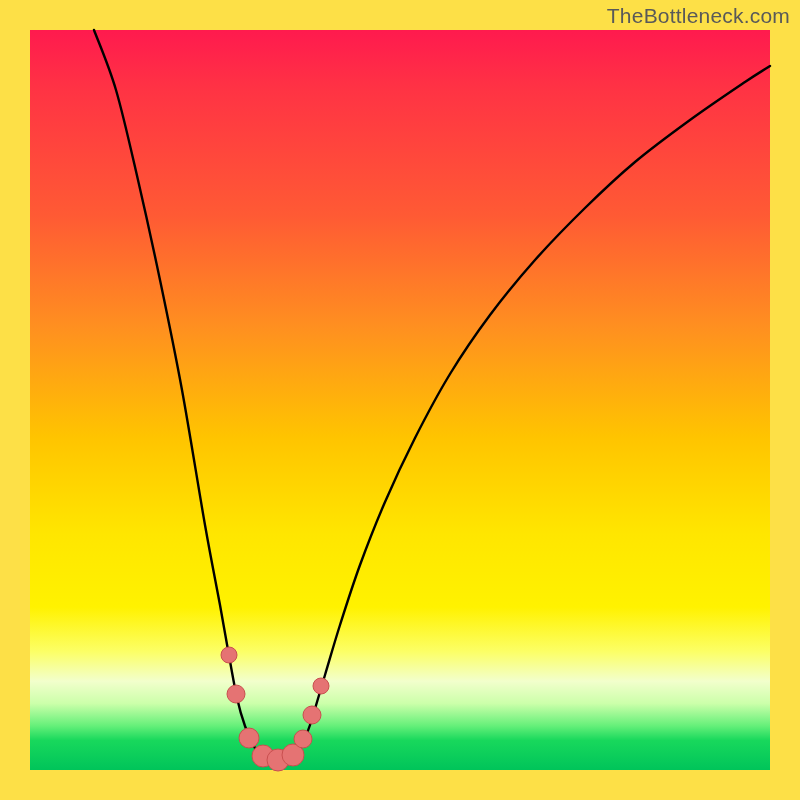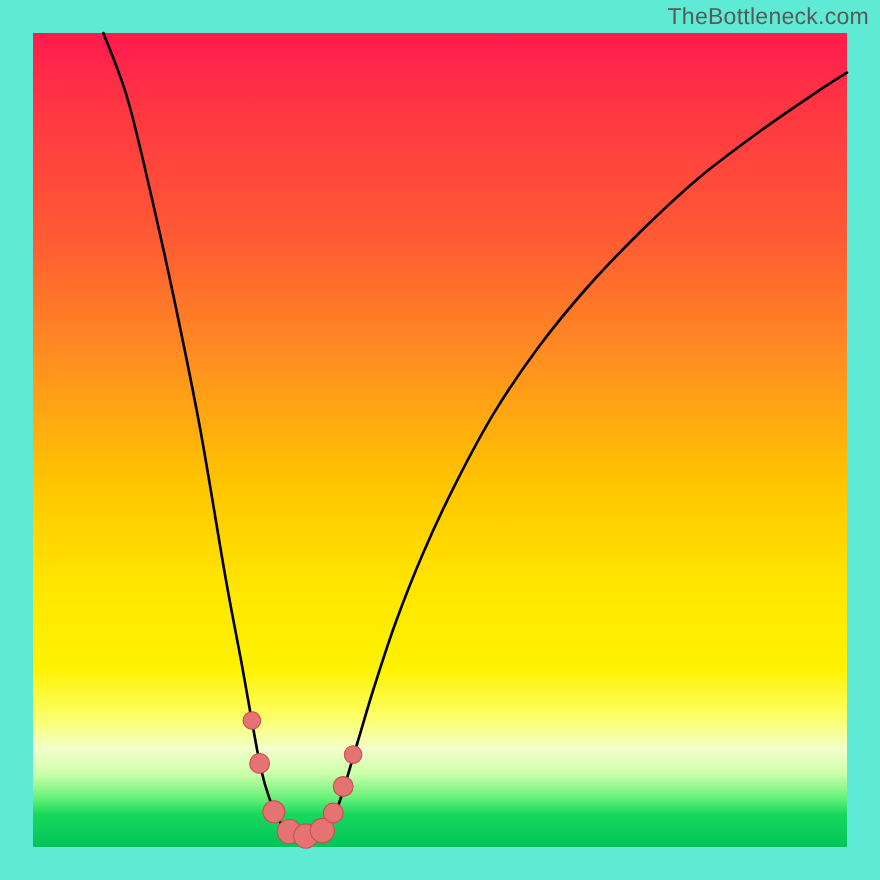--- a/index.html
+++ b/index.html
@@ -10,21 +10,21 @@
     background: #000000;
     overflow: hidden;
     font-family: Arial, Helvetica, sans-serif;
   }
   .frame {
     position: absolute;
     left: 0;
     top: 0;
     width: 800px;
     height: 800px;
-    background: #5eead4;
+    background: #fde047;
   }
   .plot-area {
     position: absolute;
     left: 30px;
     top: 30px;
     width: 740px;
     height: 740px;
     
     background: linear-gradient(
       to bottom,

